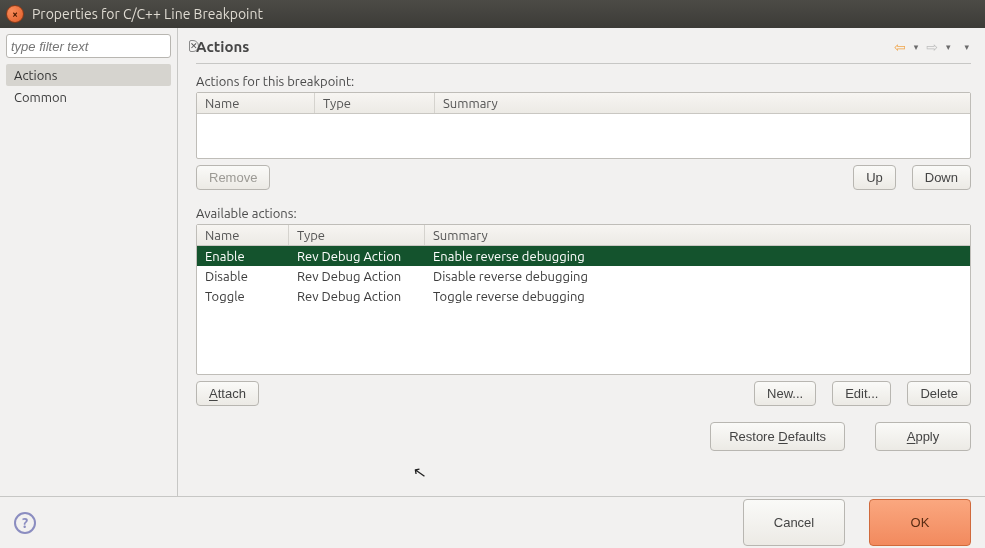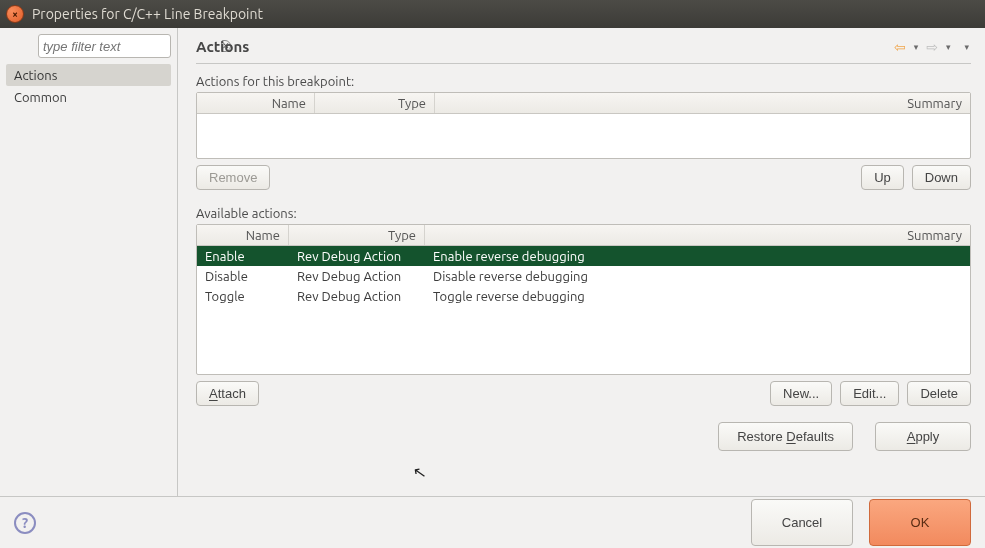--- a/index.html
+++ b/index.html
@@ -42,21 +42,20 @@
   background: #f2f1f0;
 }
 .filter-wrap {
   border: 1px solid #b8b6b1;
   border-radius: 3px;
   background: #fff;
   display: flex;
   align-items: center;
   padding: 2px 4px;
   height: 24px;
-  margin-left: 32px;
 }
 .filter-input {
   flex: 1;
   border: none;
   outline: none;
   font-size: 13px;
   color: #888;
   font-style: italic;
   background: transparent;
 }
@@ -104,21 +103,20 @@
 .section-label { color: #4a4a4a; margin: 2px 0 4px; }
 .table {
   border: 1px solid #bfbdb8;
   background: #fff;
   border-radius: 2px;
 }
 .thead {
   display: flex;
   background: linear-gradient(#f7f5f2, #eceae5);
   border-bottom: 1px solid #c9c7c2;
-  text-align: right;
 }
 .th {
   padding: 3px 8px;
   border-right: 1px solid #d5d3ce;
   color: #555;
   font-size: 13px;
 }
 .th:last-child { border-right: none; }
 .col-name { width: 118px; }
 .col-type { width: 120px; }
@@ -141,21 +139,21 @@
 .btnrow { display: flex; margin-top: 6px; align-items: center; }
 .btnrow .spacer { flex:1; }
 .btn {
   background: linear-gradient(#fafaf8,#eceae5);
   border: 1px solid #b8b6b1;
   border-radius: 4px;
   padding: 4px 12px;
   font-size: 13px;
   color: #444;
   cursor: pointer;
-  margin-left: 8px;
+  margin-left: 16px;
 }
 .btn:first-child { margin-left: 0; }
 .btn:disabled { color: #9c9a95; cursor: default; }
 .section2 { margin-top: 16px; }
 .bottom-actions {
   display: flex;
   justify-content: flex-end;
   margin-top: 16px;
   gap: 14px;
 }

